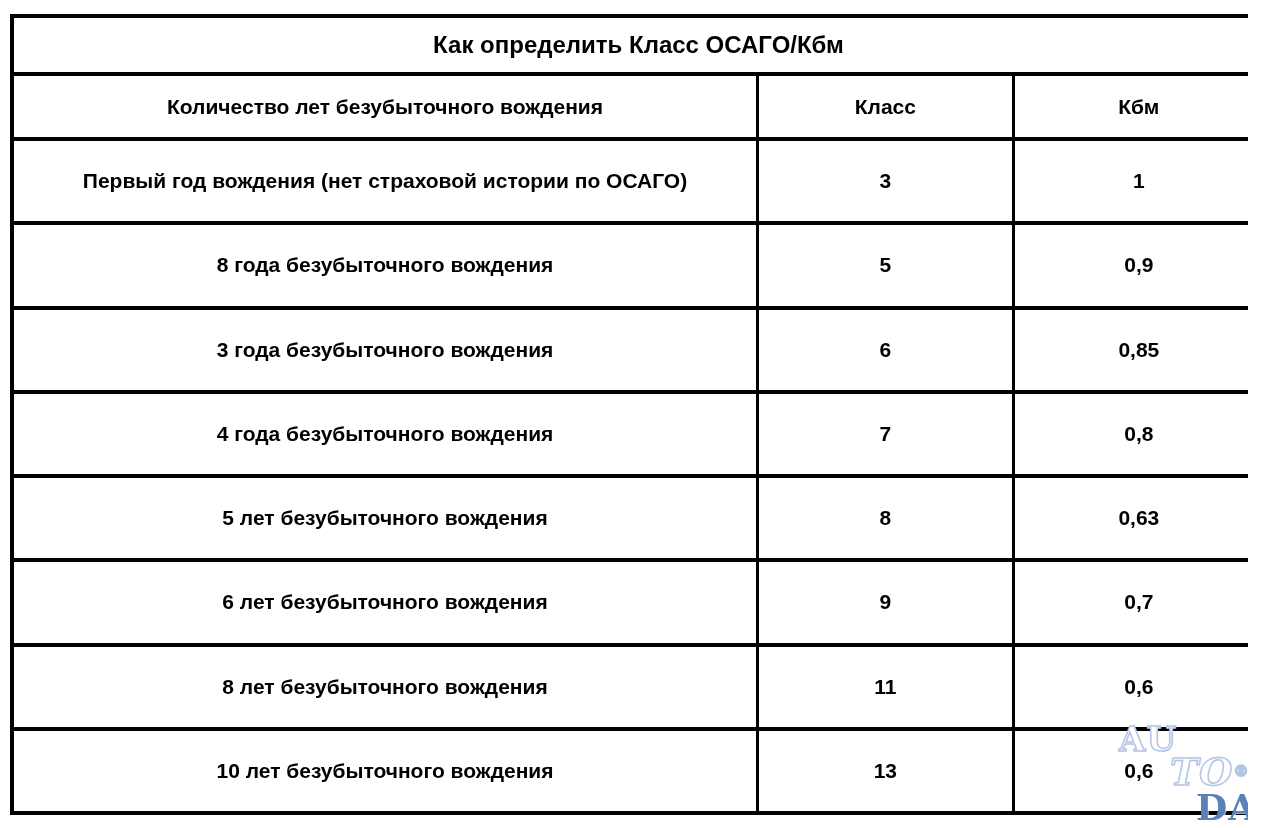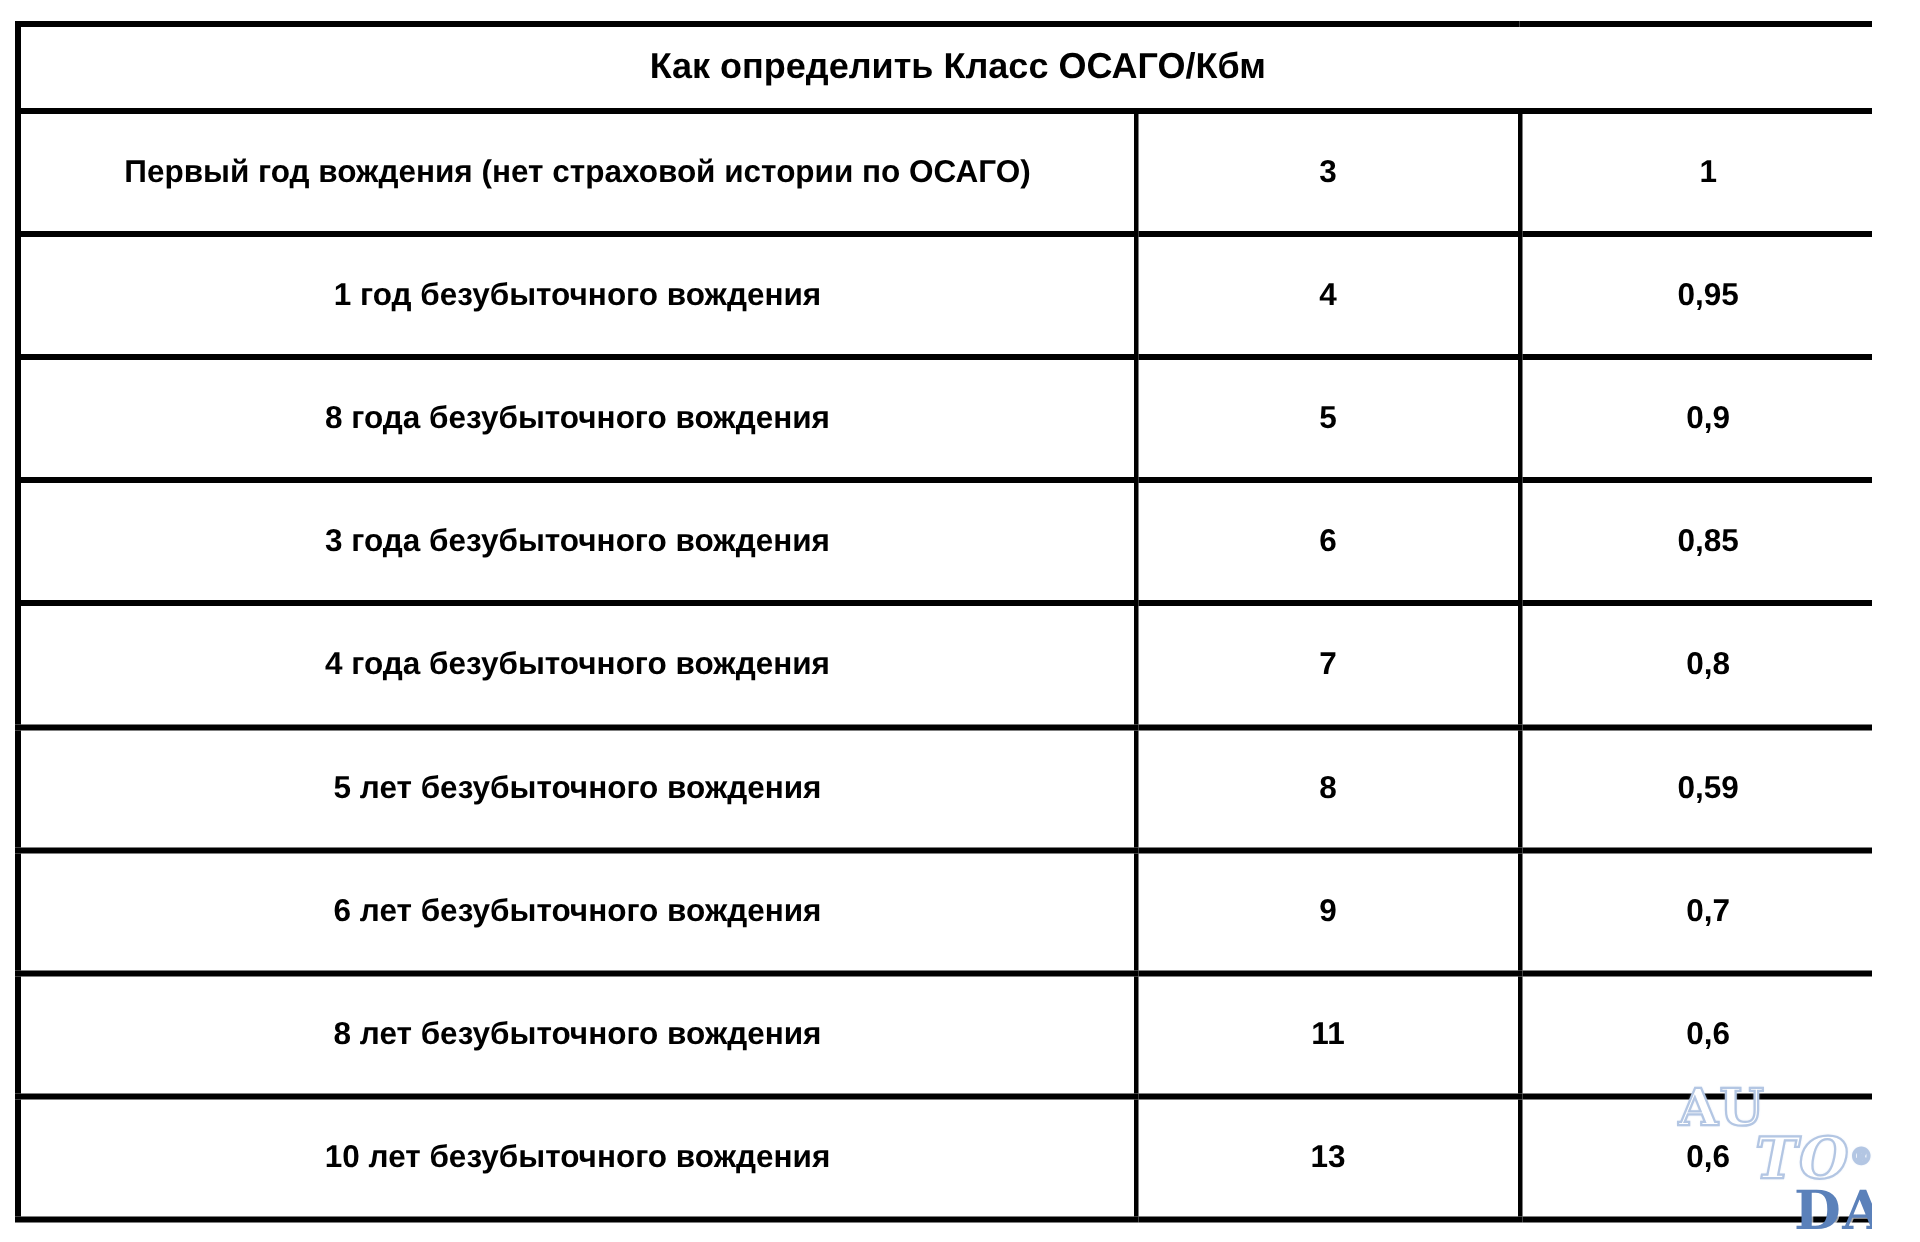--- a/index.html
+++ b/index.html
@@ -83,51 +83,51 @@
   <table class="kbm">
     <colgroup>
       <col style="width:59.5%">
       <col style="width:20.4%">
       <col style="width:20.1%">
     </colgroup>
     <thead>
       <tr class="title-row">
         <th colspan="3">Как определить Класс ОСАГО/Кбм</th>
       </tr>
+      <tr class="header-row">
+        <th>Количество лет безубыточного вождения</th>
+        <th>Класс</th>
+        <th>Кбм</th>
+      </tr>
     </thead>
     <tbody id="rows">
         <tr>
           <td>Первый год вождения (нет страховой истории по ОСАГО)</td>
           <td>3</td>
           <td>1</td>
-        </tr>
-        <tr>
-          <td>1 год безубыточного вождения</td>
-          <td>4</td>
-          <td>0,95</td>
         </tr>
         <tr>
           <td>8 года безубыточного вождения</td>
           <td>5</td>
           <td>0,9</td>
         </tr>
         <tr>
           <td>3 года безубыточного вождения</td>
           <td>6</td>
           <td>0,85</td>
         </tr>
         <tr>
           <td>4 года безубыточного вождения</td>
           <td>7</td>
           <td>0,8</td>
         </tr>
         <tr>
           <td>5 лет безубыточного вождения</td>
           <td>8</td>
-          <td>0,59</td>
+          <td>0,63</td>
         </tr>
         <tr>
           <td>6 лет безубыточного вождения</td>
           <td>9</td>
           <td>0,7</td>
         </tr>
         <tr>
           <td>8 лет безубыточного вождения</td>
           <td>11</td>
           <td>0,6</td>

